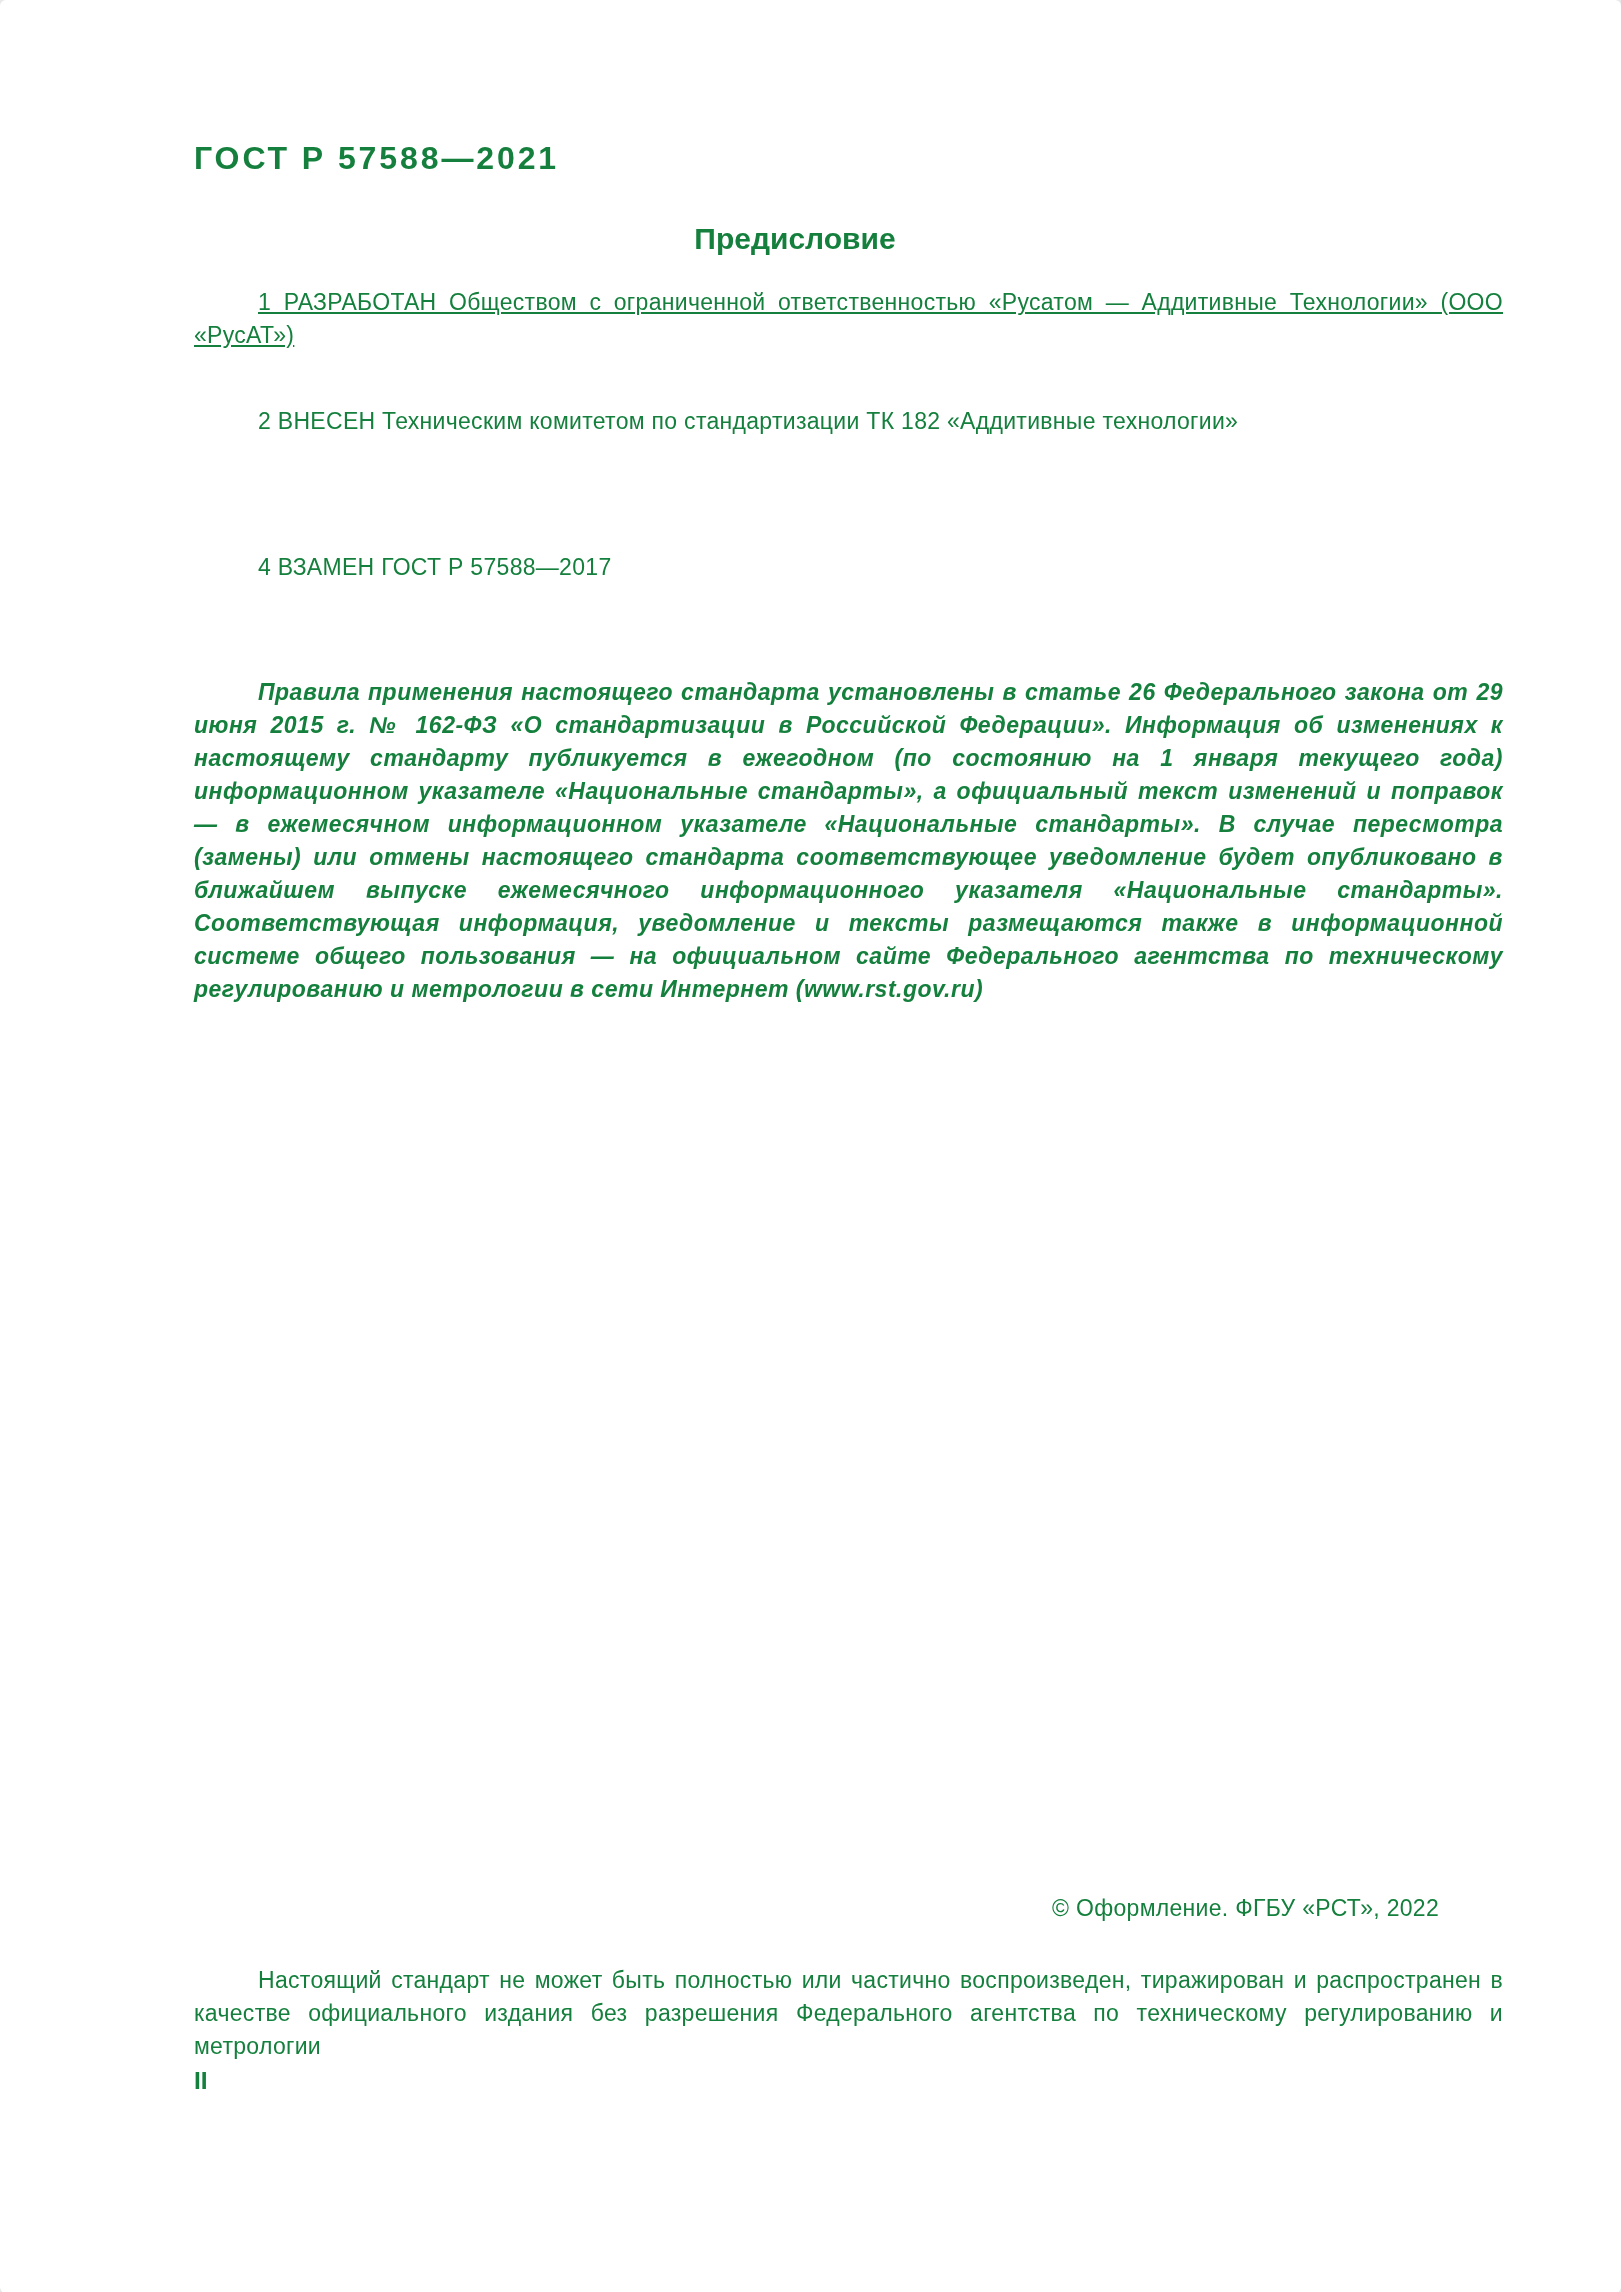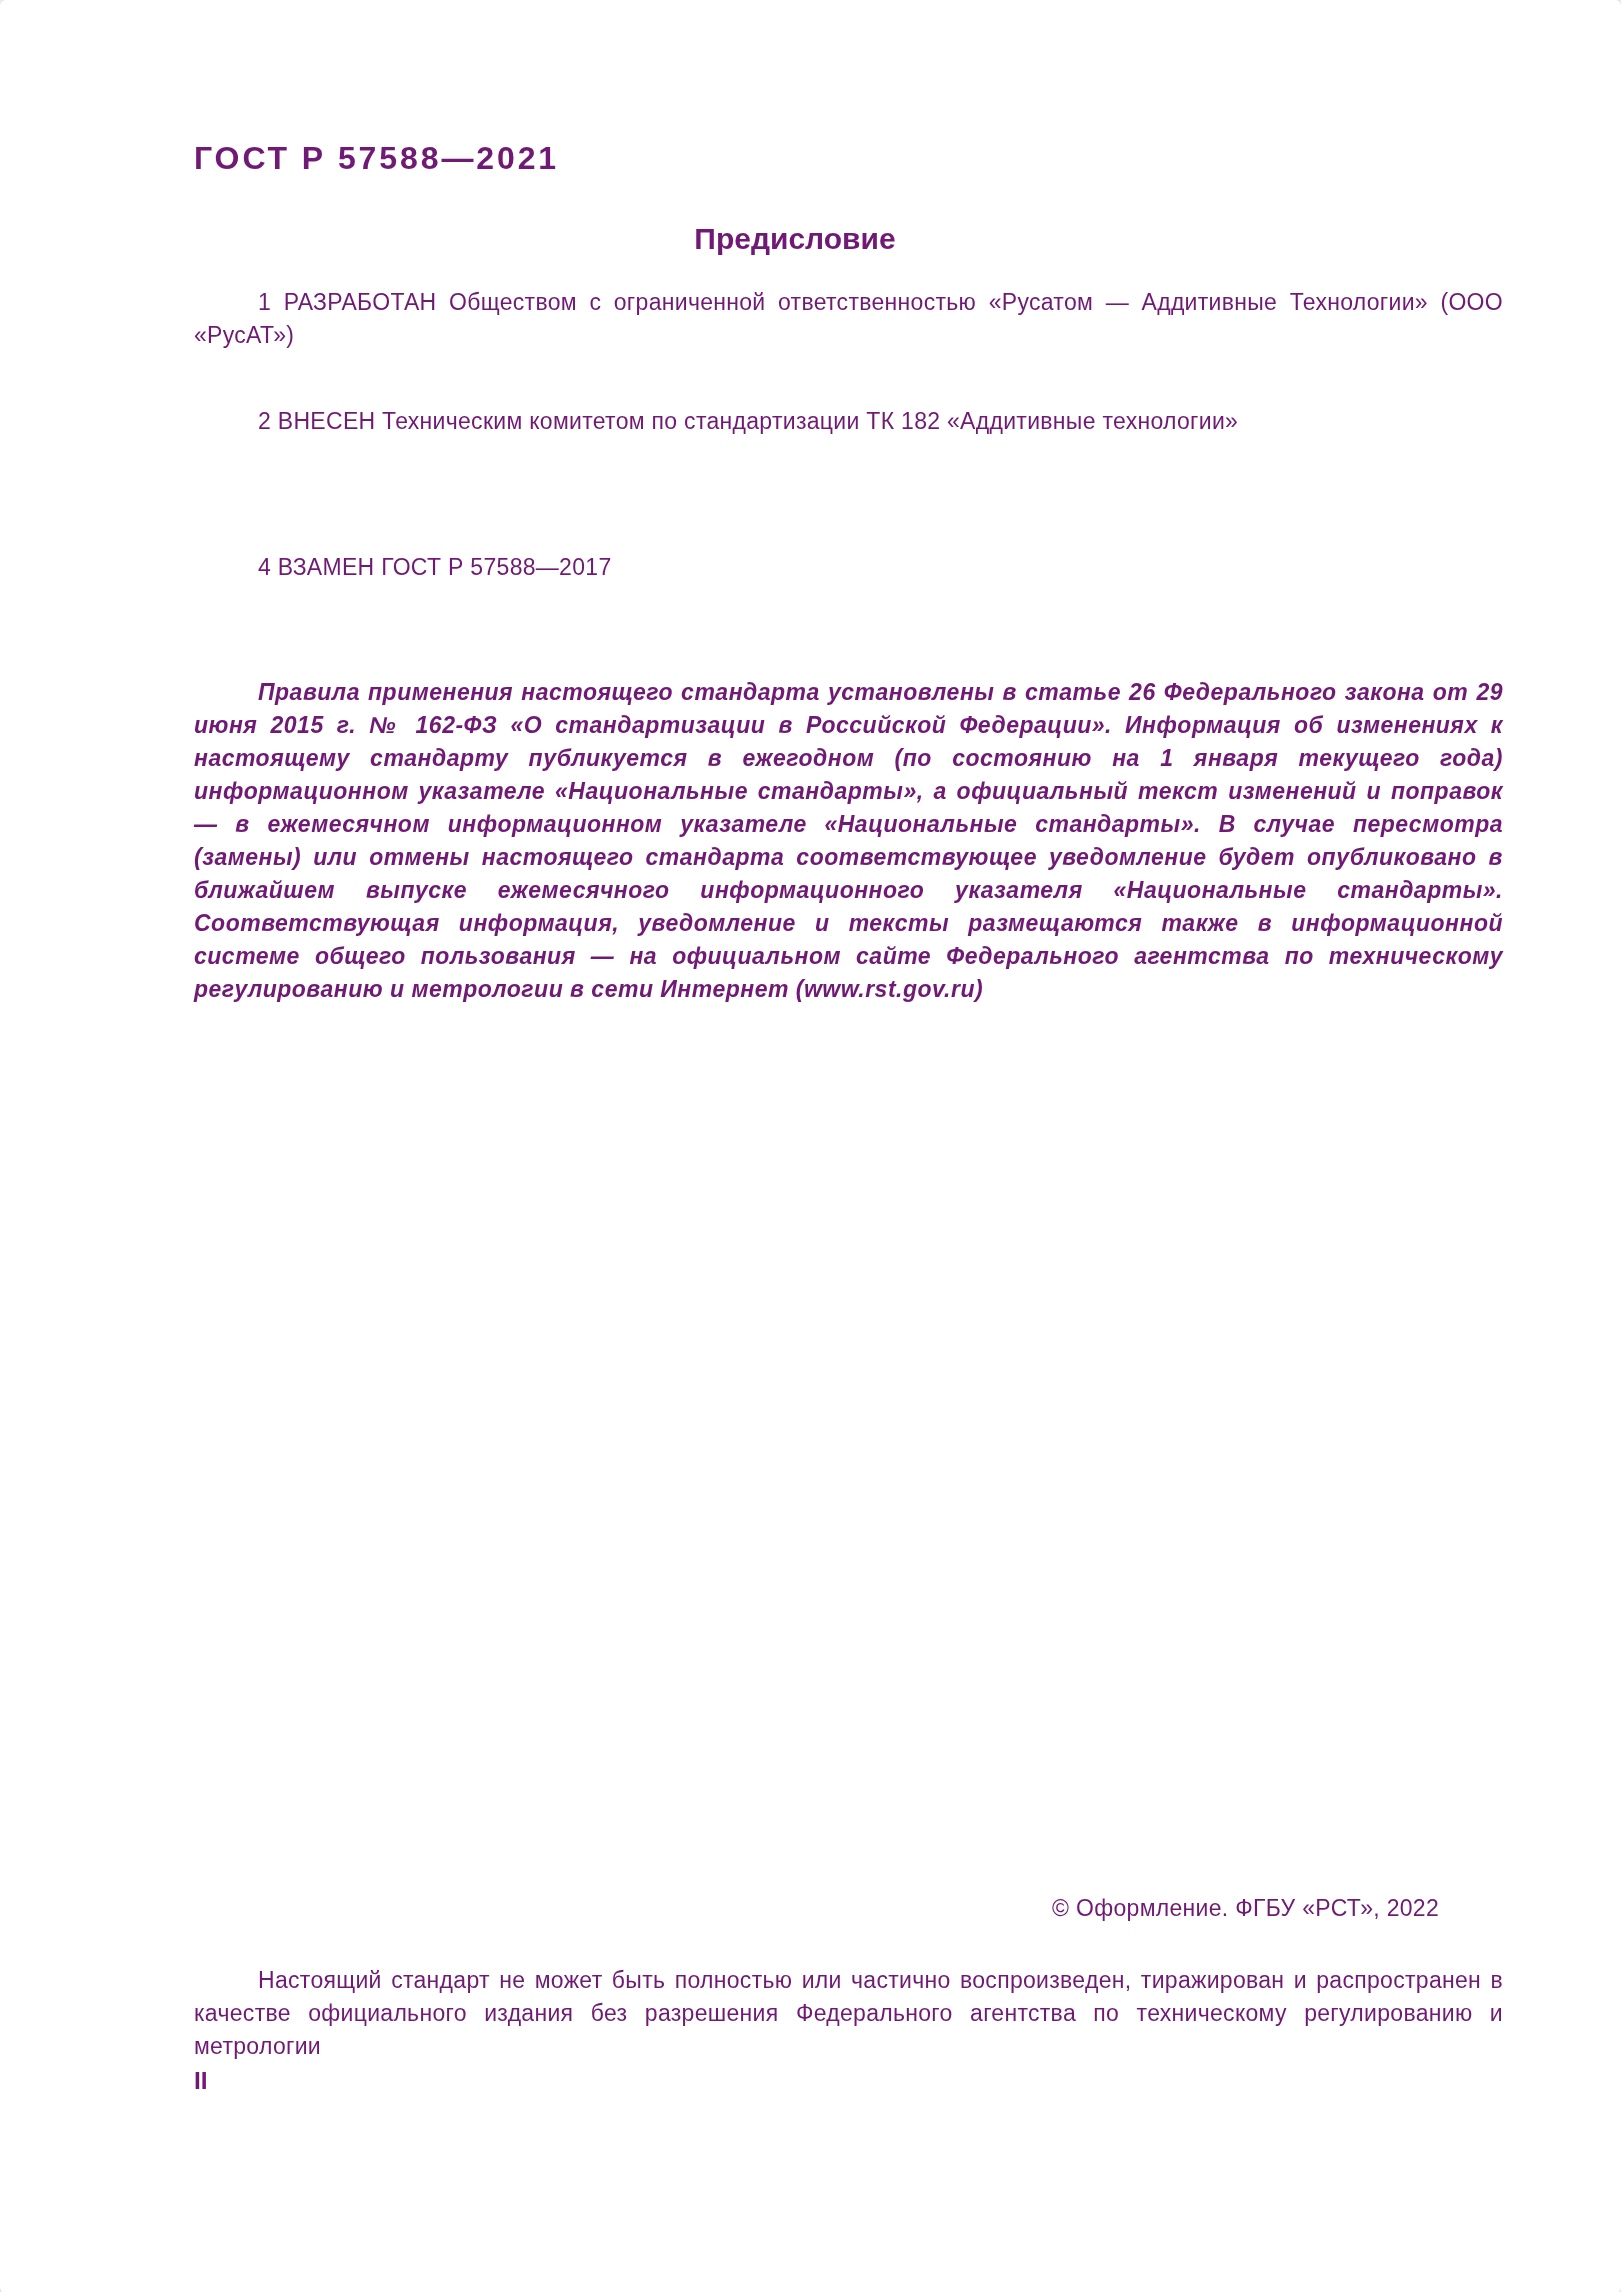--- a/index.html
+++ b/index.html
@@ -6,21 +6,21 @@
     margin: 0;
     padding: 0;
     background: #e8e8e8;
   }
   .page {
     position: relative;
     width: 1621px;
     height: 2293px;
     margin: 0 auto;
     background: #ffffff;
-    color: #701a75;
+    color: #15803d;
     font-family: "Liberation Sans", sans-serif;
     overflow: hidden;
     border-radius: 6px;
   }
   .doc-header {
     position: absolute;
     left: 194px;
     top: 141px;
     font-size: 32px;
     font-weight: bold;
@@ -42,21 +42,21 @@
     position: absolute;
     left: 194px;
     width: 1309px;
     font-size: 23px;
     line-height: 33px;
     letter-spacing: 0.3px;
     text-align: justify;
     text-indent: 64px;
     margin: 0;
   }
-  .fw-1 { top: 286px; }
+  .fw-1 { top: 286px; text-decoration: underline; }
   .fw-2 { top: 405px; }
   .fw-3 { top: 451px; }
   .fw-4 { top: 551px; }
   .rules {
     top: 676px;
     font-style: italic;
     letter-spacing: 0.5px;
     font-weight: bold;
   }
   .copyright {

